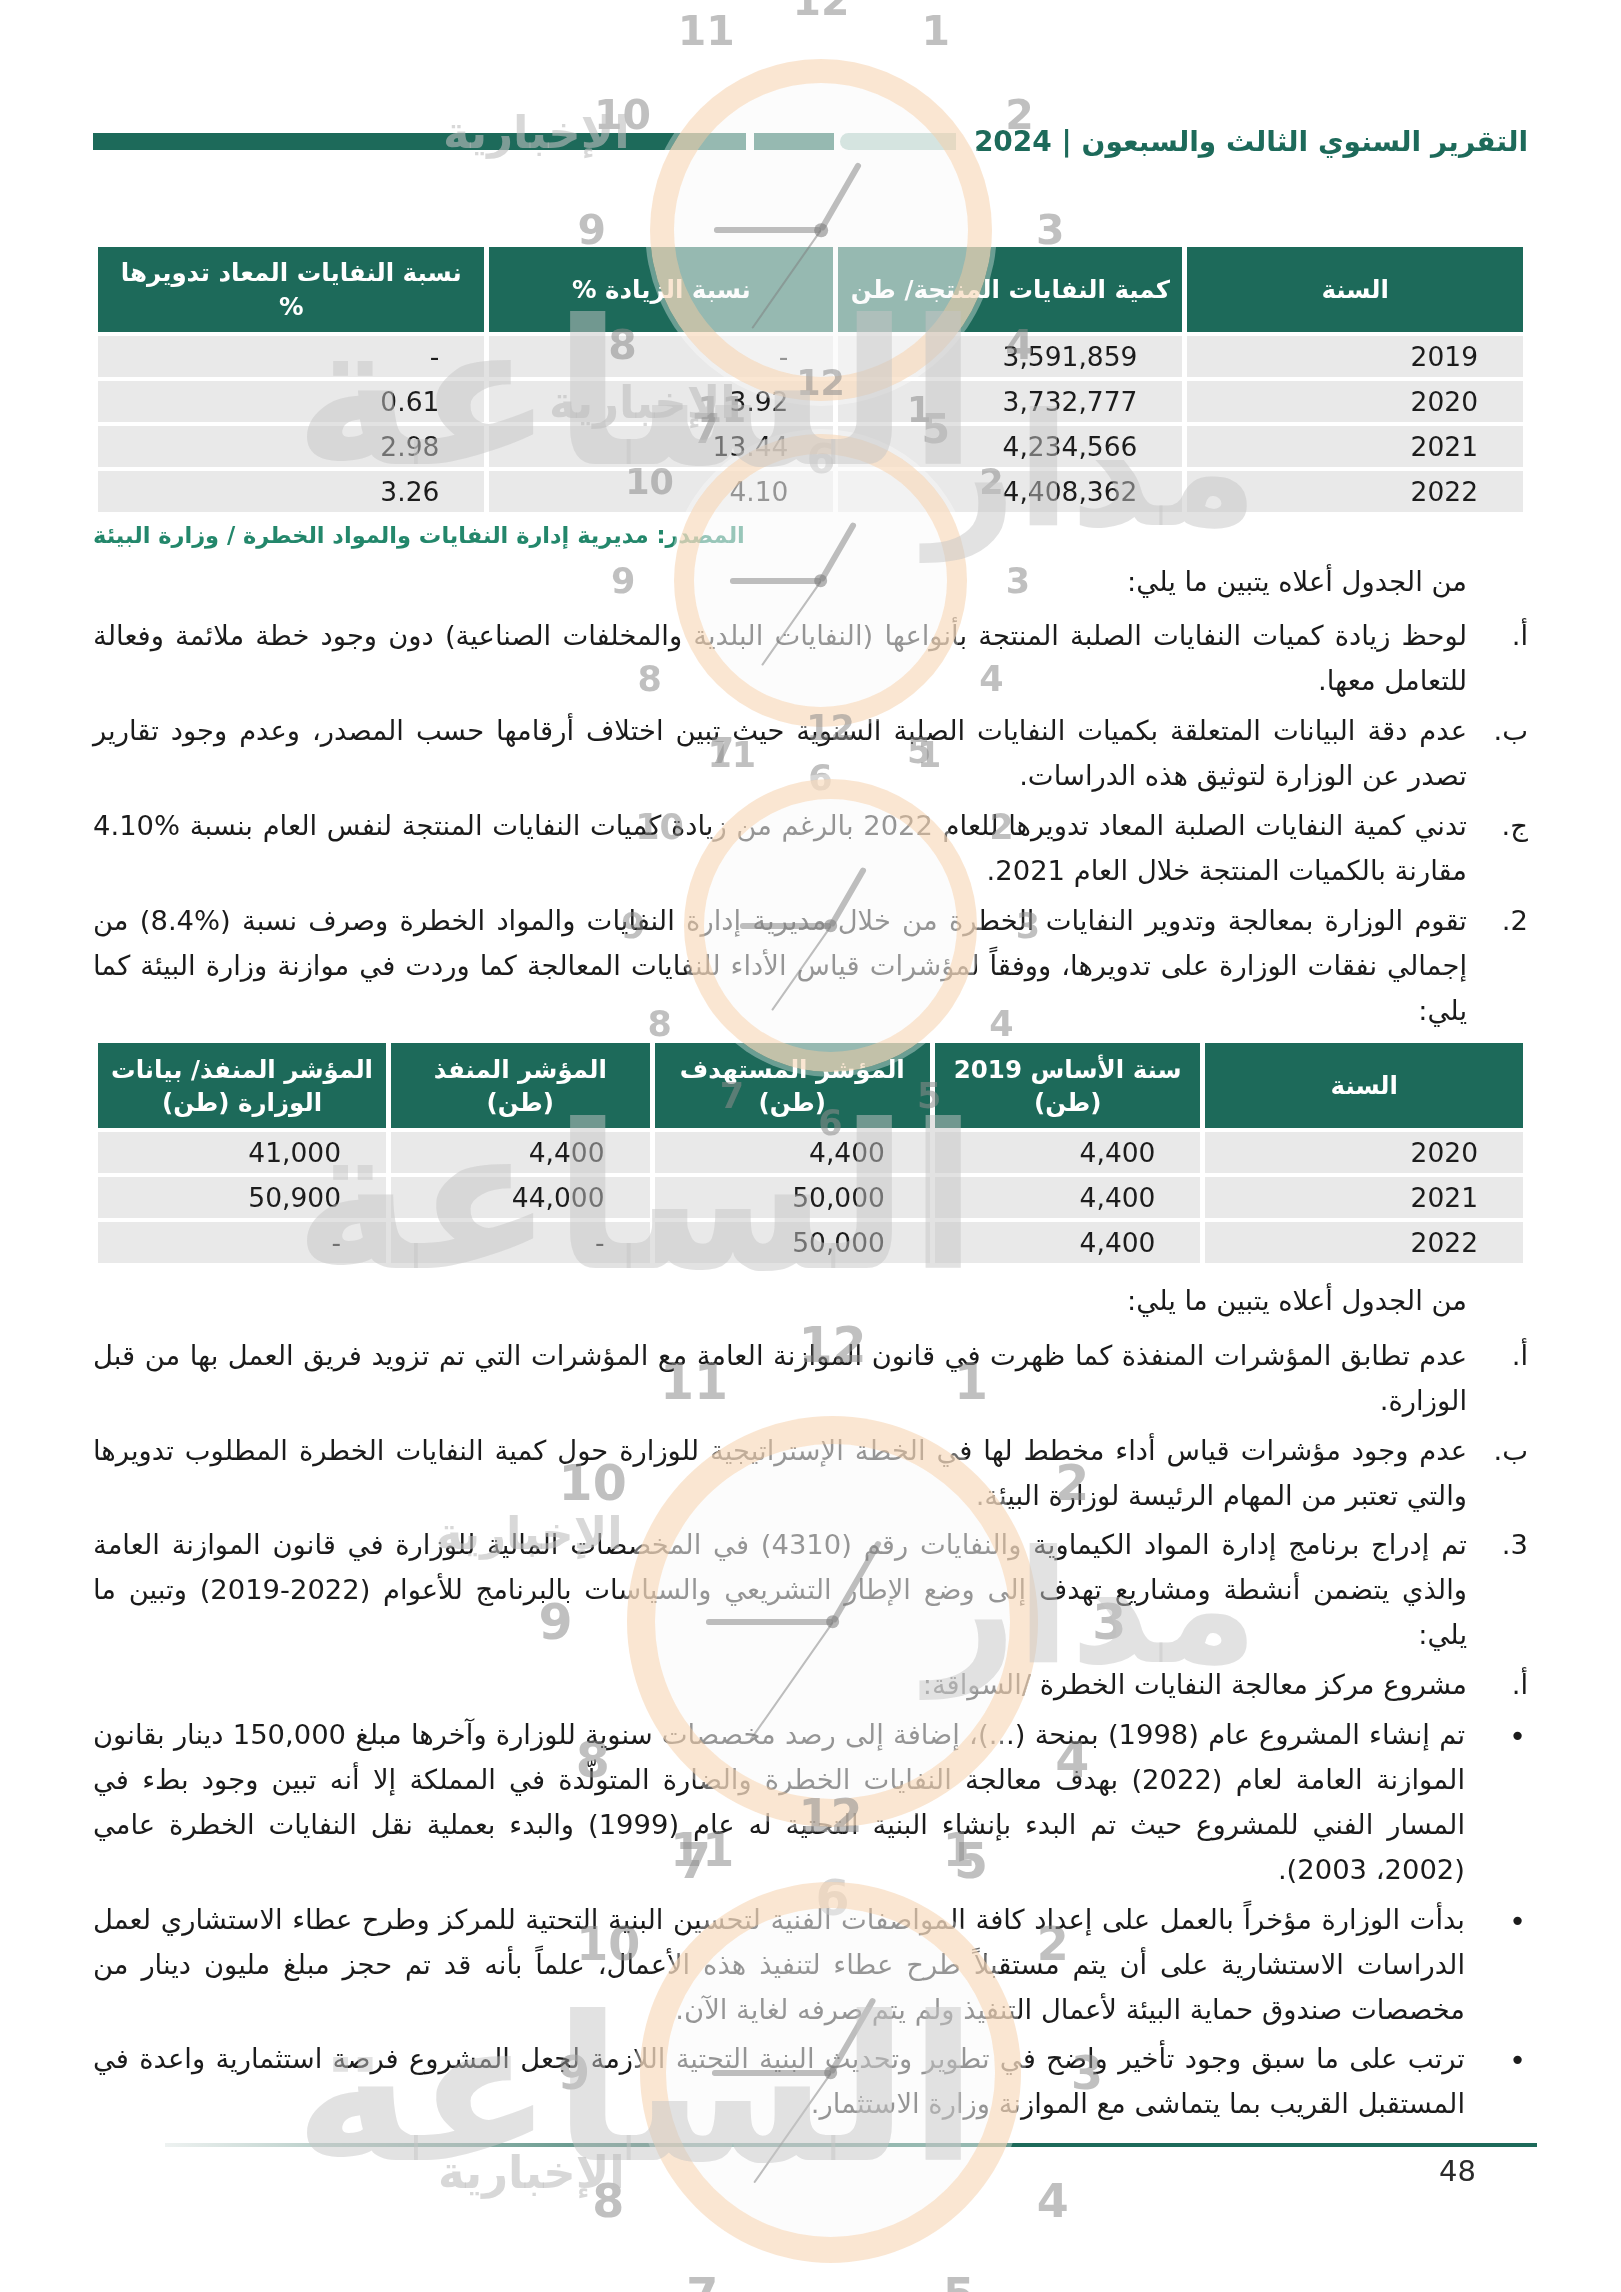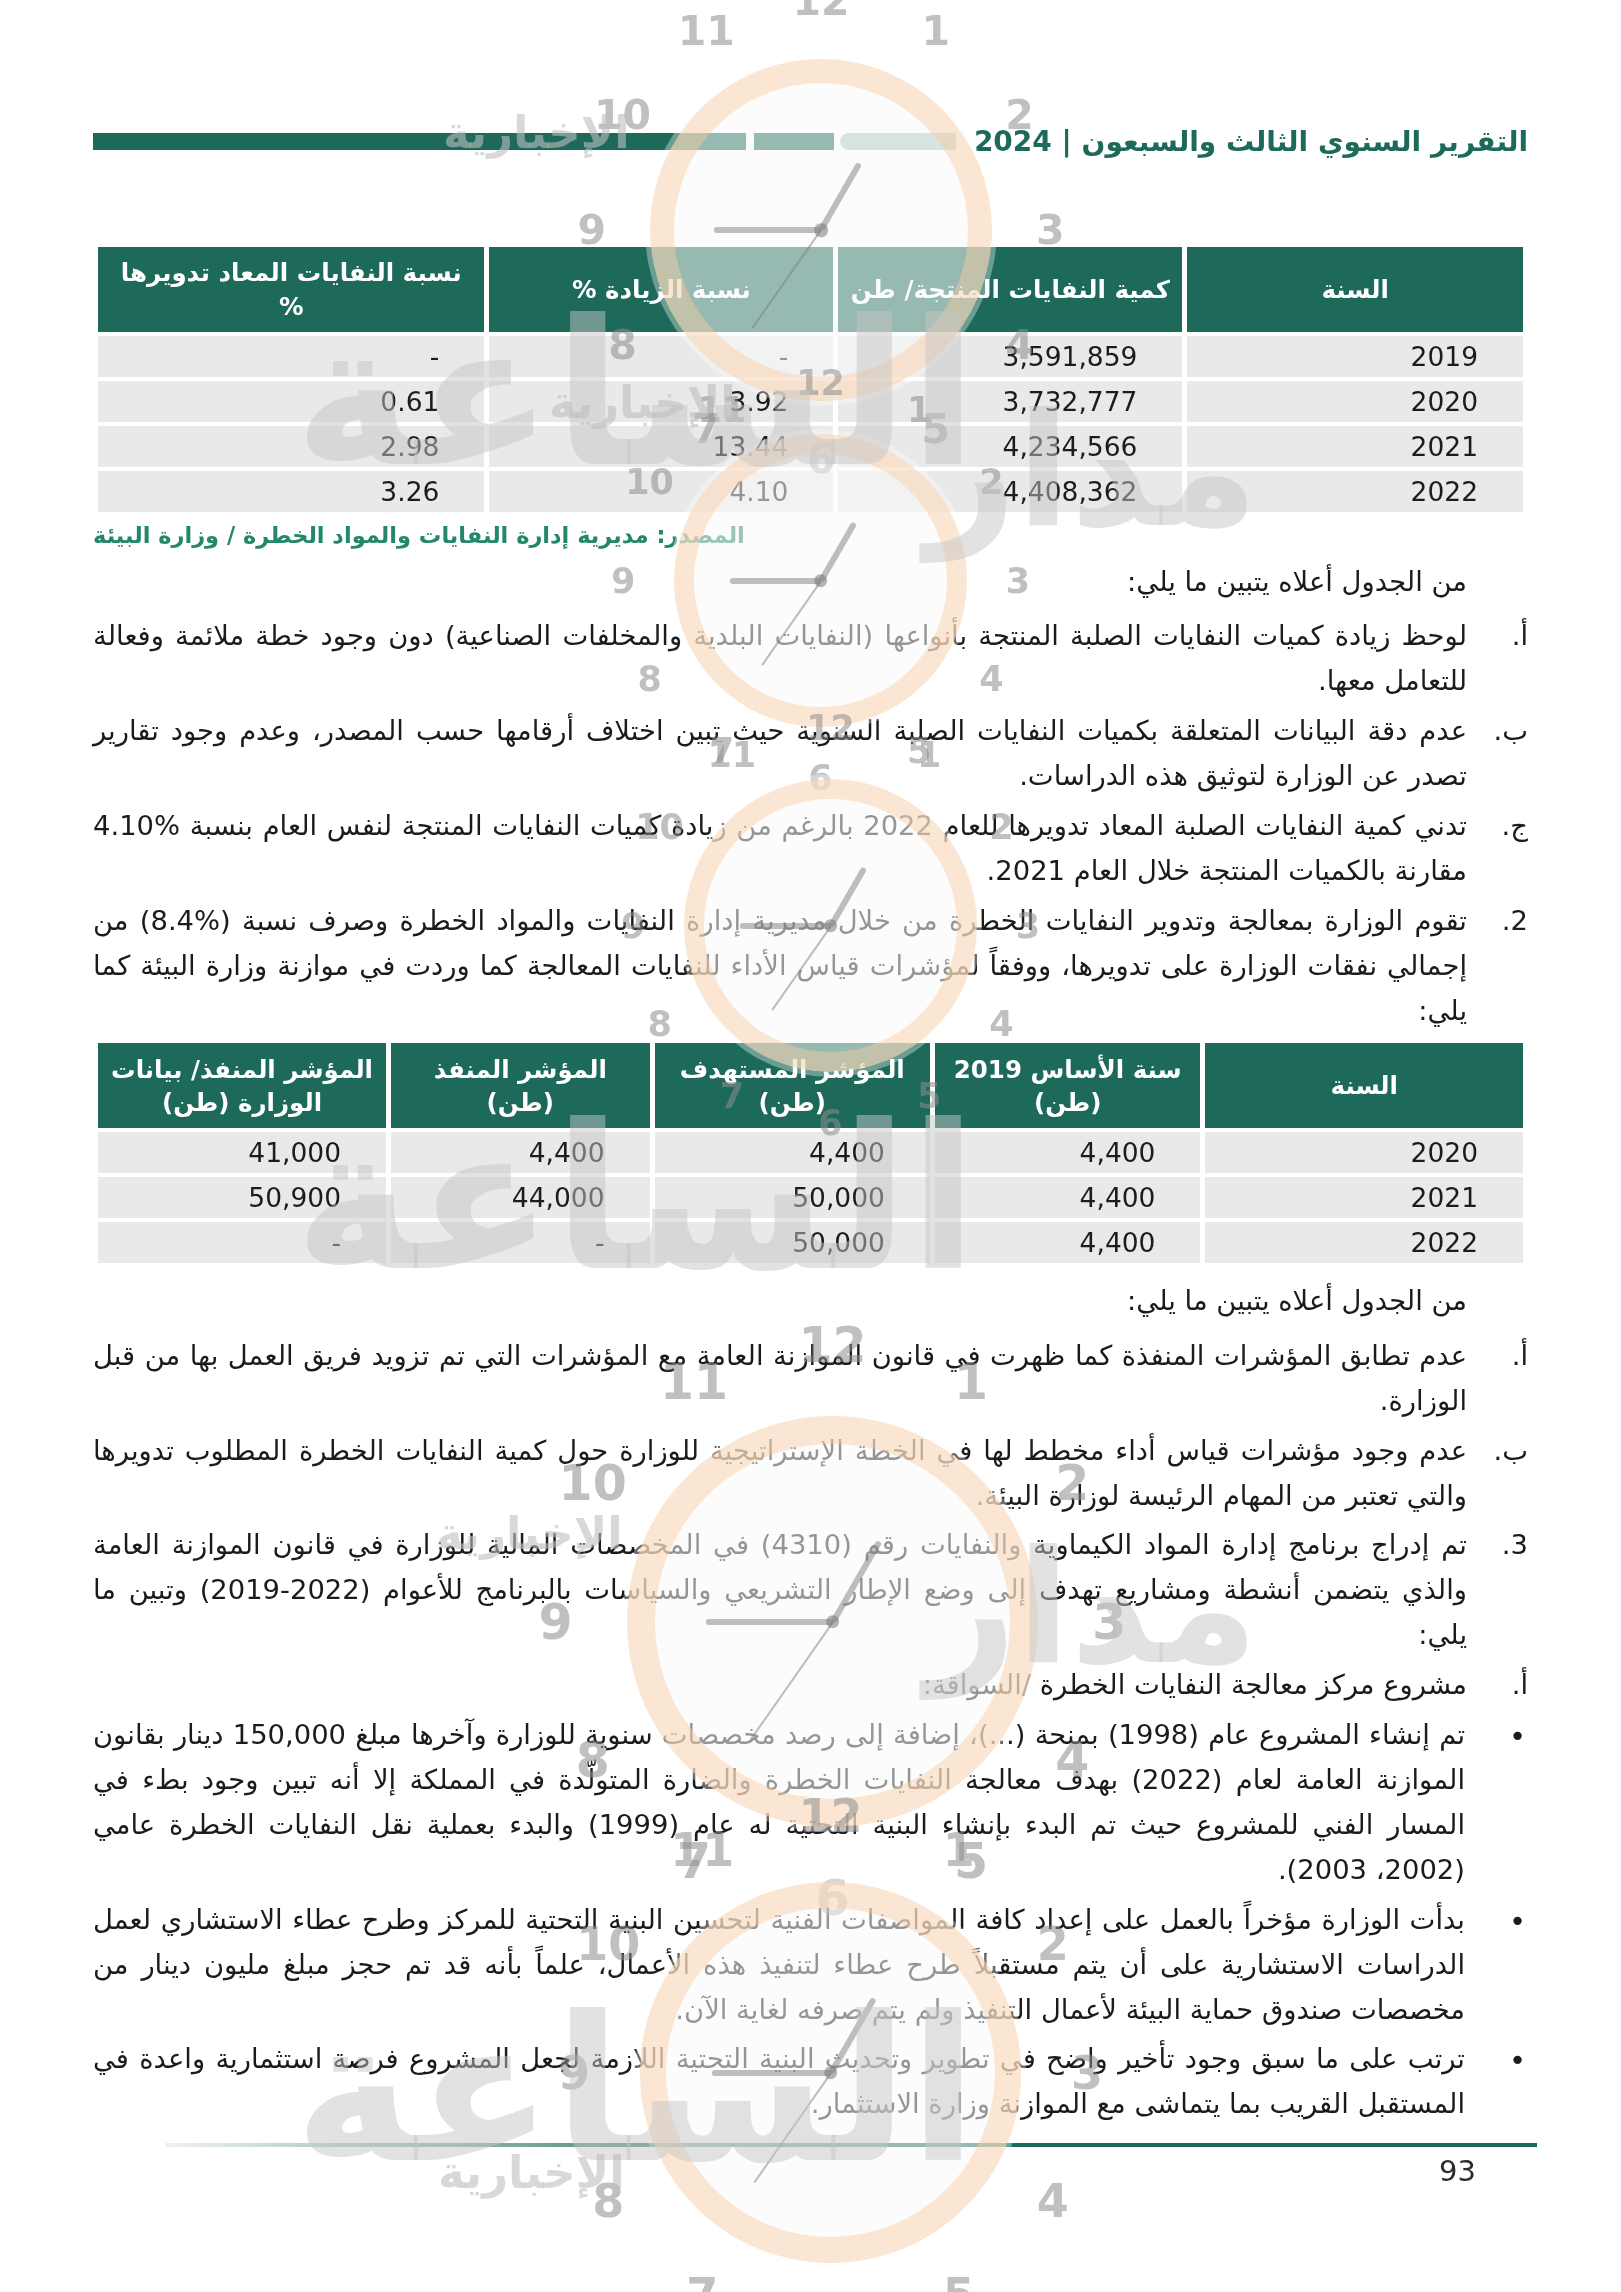--- a/index.html
+++ b/index.html
@@ -223,21 +223,21 @@
         </div>
         <div class="li-item">
           <span class="li-marker bullet">•</span>
           <div class="li-text">ترتب على ما سبق وجود تأخير واضح في تطوير وتحديث البنية التحتية اللازمة لجعل المشروع فرصة استثمارية واعدة في المستقبل القريب بما يتماشى مع الموازنة وزارة الاستثمار.</div>
         </div>
       </div>
 
   </div>
 
   <div class="footer-line"></div>
-  <div class="page-number">93</div>
+  <div class="page-number">48</div>
 
   <div class="watermarks" id="watermarks">
       <div class="wm-clock" style="left: 650px; top: 59px; width: 294px; height: 294px; border-width: 24.5px;">
         <span class="wm-num" style="font-size: 41px; left: 50%; top: -28%;">12</span>
         <span class="wm-num" style="font-size: 41px; left: 89%; top: -17.55%;">1</span>
         <span class="wm-num" style="font-size: 41px; left: 117.55%; top: 11%;">2</span>
         <span class="wm-num" style="font-size: 41px; left: 128%; top: 50%;">3</span>
         <span class="wm-num" style="font-size: 41px; left: 117.55%; top: 89%;">4</span>
         <span class="wm-num" style="font-size: 41px; left: 89%; top: 117.55%;">5</span>
         <span class="wm-num" style="font-size: 41px; left: 50%; top: 128%;">6</span>

